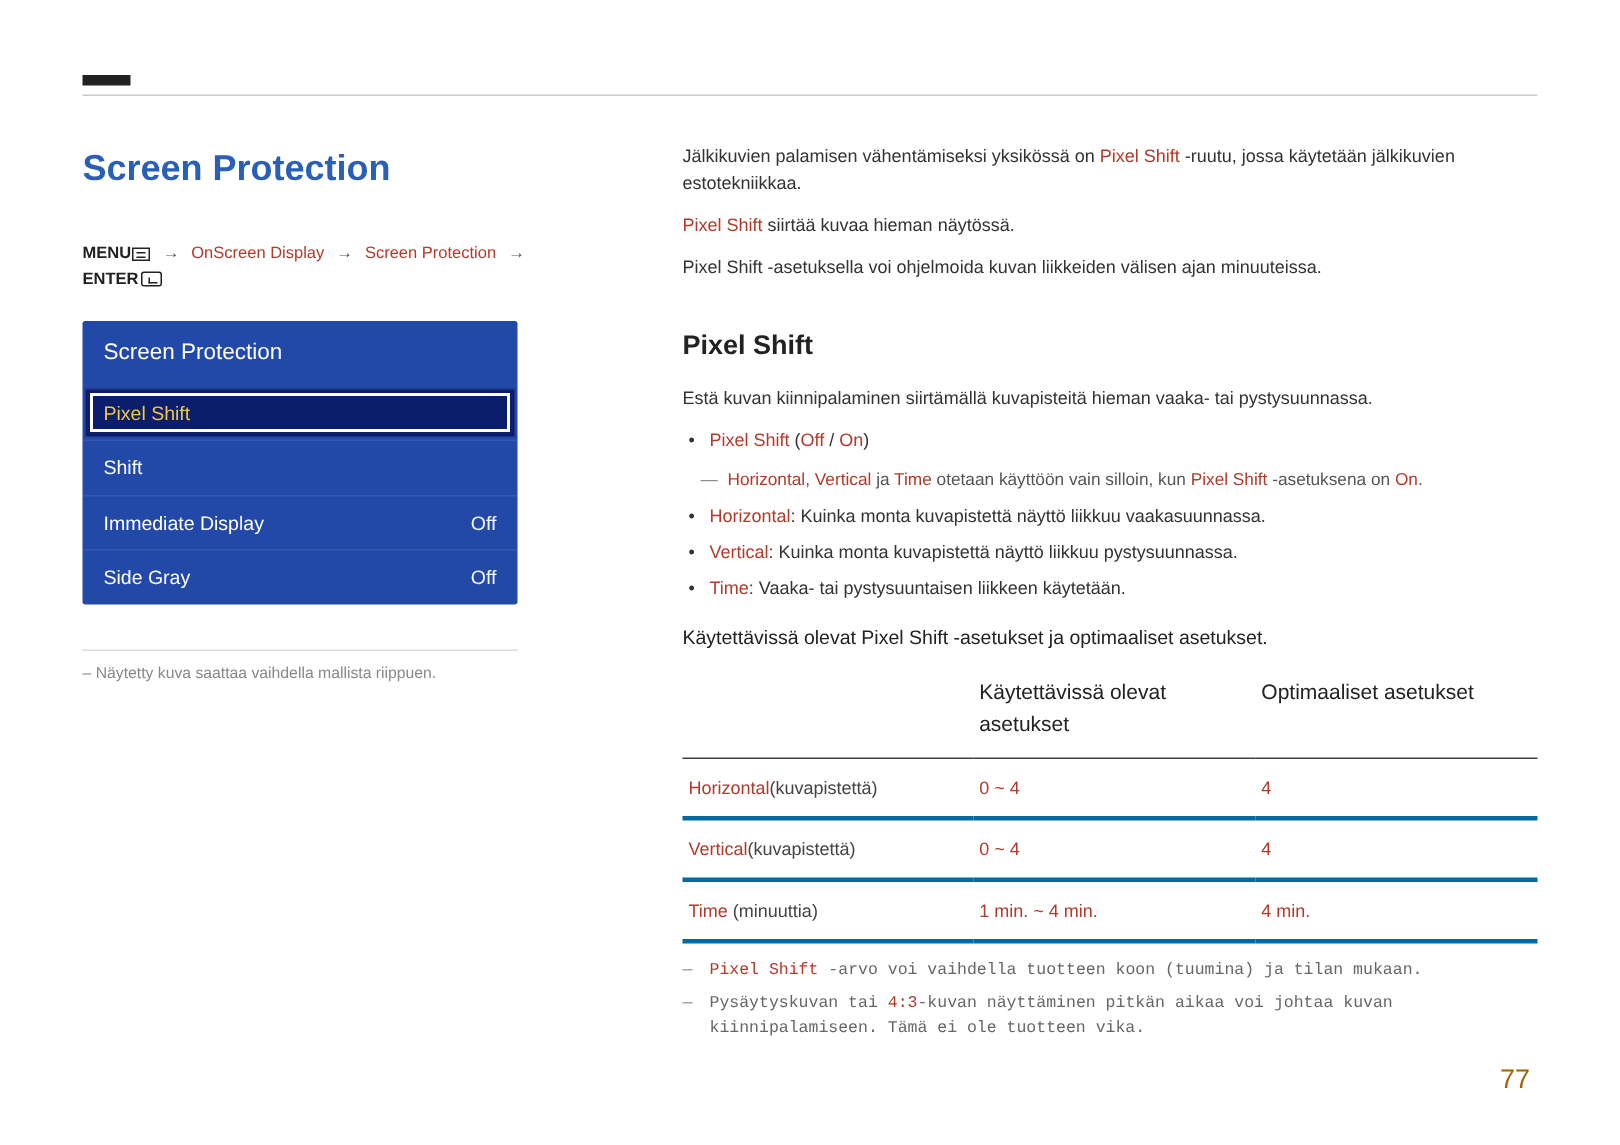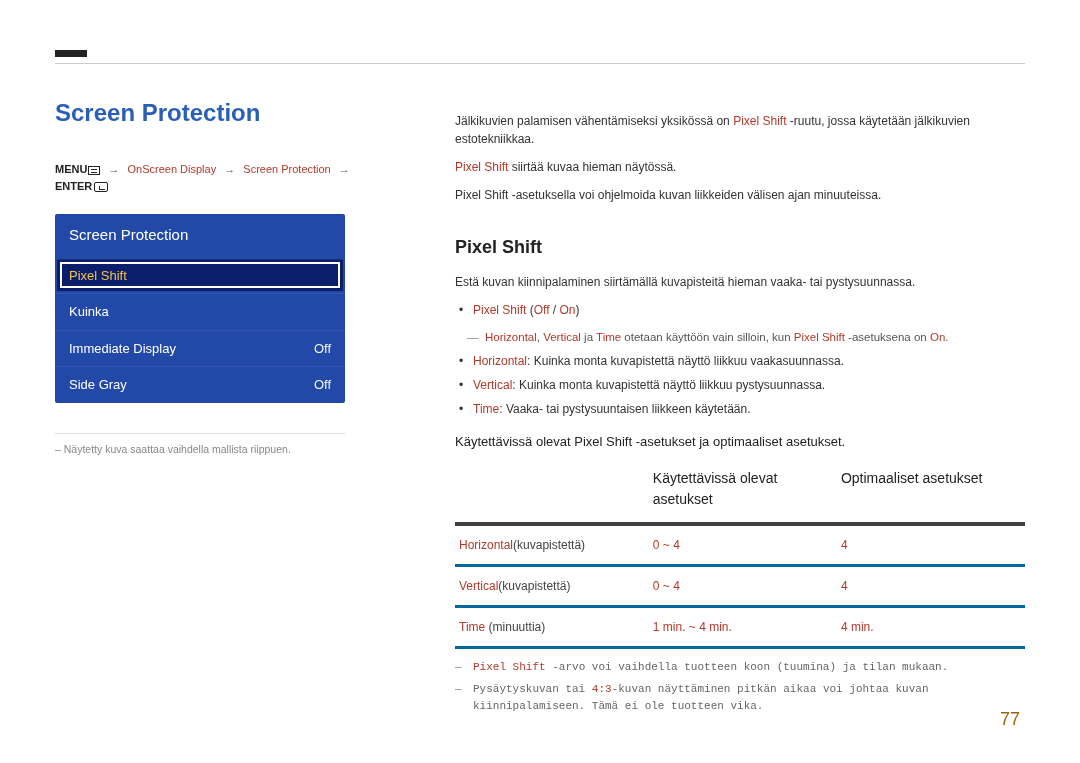--- a/index.html
+++ b/index.html
@@ -30,21 +30,21 @@
   }
   .left-col {
     position: absolute;
     left: 55px;
     top: 95px;
     width: 330px;
   }
   .right-col {
     position: absolute;
     left: 455px;
-    top: 112px;
+    top: 95px;
     width: 570px;
   }
   .page-title {
     color: #2a5fb8;
     font-size: 24px;
     font-weight: 600;
     margin-bottom: 30px;
   }
   .breadcrumb {
     font-size: 11px;
@@ -132,21 +132,21 @@
     border-collapse: collapse;
     font-size: 12px;
     margin-bottom: 10px;
   }
   table.settings th {
     text-align: left;
     font-weight: 500;
     font-size: 14px;
     padding: 8px 4px 12px 4px;
     vertical-align: top;
-    border-bottom: 4px solid #404040;
+    border-bottom: 1px solid #404040;
     color:#222;
   }
   table.settings td {
     padding: 10px 4px;
     border-bottom: 3px solid #0369a1;
     color: #b23a2a;
   }
   table.settings td .gray { color:#444;}
   table.settings th:first-child, table.settings td:first-child { width: 34%;}
   table.settings th:nth-child(2), table.settings td:nth-child(2) { width: 33%;}
@@ -180,21 +180,21 @@
     <b><span>ENTER</span></b><span class="icon-enter"></span>
   </div>
 
   <div class="menu-panel">
     <div class="menu-title">Screen Protection</div>
     <div class="menu-item selected">
       <span>Pixel Shift</span>
       <span class="val"></span>
     </div>
     <div class="menu-item">
-      <span>Kuinka</span>
+      <span>Shift</span>
       <span class="val"></span>
     </div>
     <div class="menu-item">
       <span>Immediate Display</span>
       <span class="val">Off</span>
     </div>
     <div class="menu-item">
       <span>Side Gray</span>
       <span class="val">Off</span>
     </div>

